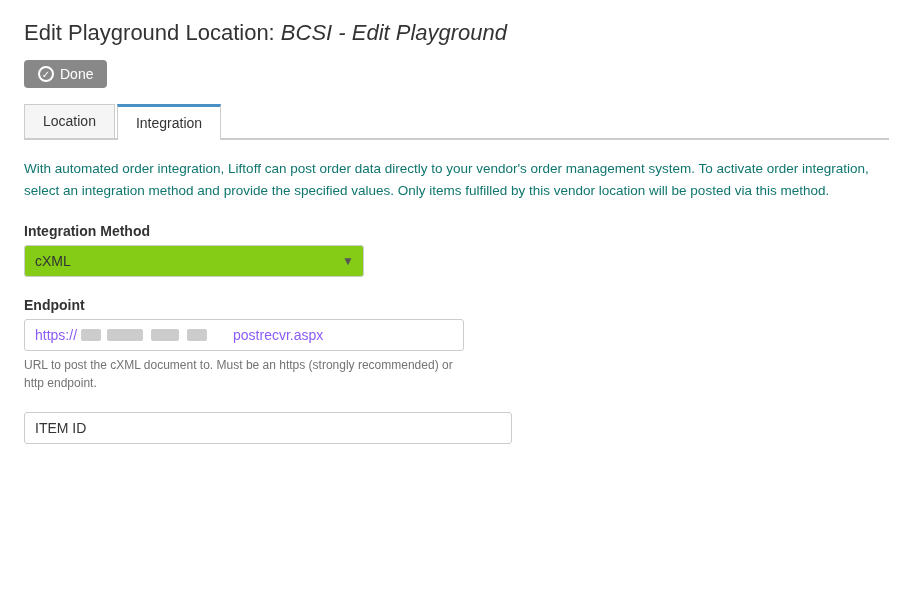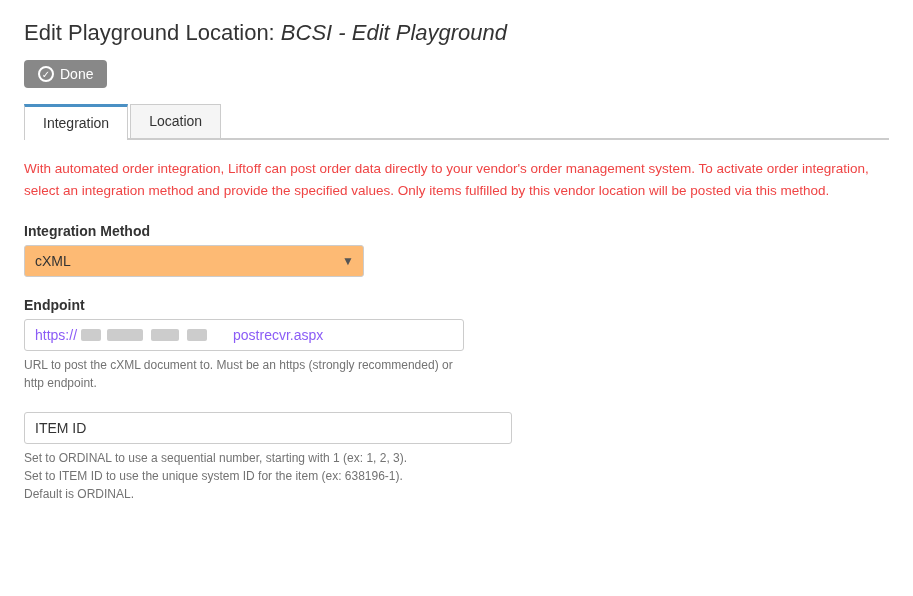--- a/index.html
+++ b/index.html
@@ -65,21 +65,21 @@
       border-top: 3px solid #4a90c4;
       border-left: 1px solid #ccc;
       border-right: 1px solid #ccc;
       color: #333;
       font-weight: normal;
       margin-bottom: -2px;
       padding-bottom: 9px;
     }
     .description {
       font-size: 13.5px;
-      color: #ef4444;
+      color: #0f766e;
       line-height: 1.6;
       margin-bottom: 22px;
       max-width: 860px;
     }
     .field-group {
       margin-bottom: 20px;
     }
     .field-label {
       font-weight: bold;
       font-size: 14px;
@@ -90,21 +90,21 @@
       position: relative;
       display: inline-block;
       width: 340px;
     }
     .select-wrapper select {
       width: 100%;
       padding: 7px 36px 7px 10px;
       font-size: 14px;
       border: 1px solid #ccc;
       border-radius: 3px;
-      background: #fdba74;
+      background: #84cc16;
       appearance: none;
       -webkit-appearance: none;
       cursor: pointer;
       color: #333;
     }
     .select-arrow {
       position: absolute;
       right: 10px;
       top: 50%;
       transform: translateY(-50%);
@@ -155,22 +155,22 @@
 <h1 class="page-title">
   <span>Edit Playground Location: </span><em>BCSI - Edit Playground</em>
 </h1>
 
 <button class="done-btn">
   <span class="icon-circle">✓</span>
   <span>Done</span>
 </button>
 
 <div class="tabs">
+  <div class="tab">Location</div>
   <div class="tab active">Integration</div>
-  <div class="tab">Location</div>
 </div>
 
 <p class="description">With automated order integration, Liftoff can post order data directly to your vendor's order management system. To activate order integration, select an integration method and provide the specified values. Only items fulfilled by this vendor location will be posted via this method.</p>
 
 <div class="field-group">
   <label class="field-label">Integration Method</label>
   <div class="select-wrapper">
     <select>
       <option>None</option>
       <option selected="">cXML</option>
@@ -189,21 +189,16 @@
     <span class="redacted" style="width:36px; margin:0 2px;"></span>
     <span class="redacted" style="width:28px; margin:0 2px;"></span>
     <span class="redacted" style="width:20px; margin:0 2px;"></span>
     <span style="margin-left:20px;">postrecvr.aspx</span>
   </div>
   <div class="field-hint">URL to post the cXML document to. Must be an https (strongly recommended) or http endpoint.</div>
 </div>
 
 <div class="field-group">
   <input class="text-input" type="text" value="ITEM ID" style="">
-  <div class="field-hint">
-    <span>Set to ORDINAL to use a sequential number, starting with 1 (ex: 1, 2, 3).</span><br>
-    <span>Set to ITEM ID to use the unique system ID for the item (ex: 638196-1).</span><br>
-    <span>Default is ORDINAL.</span>
-  </div>
 </div>
 
 
 
 
 </body></html>

